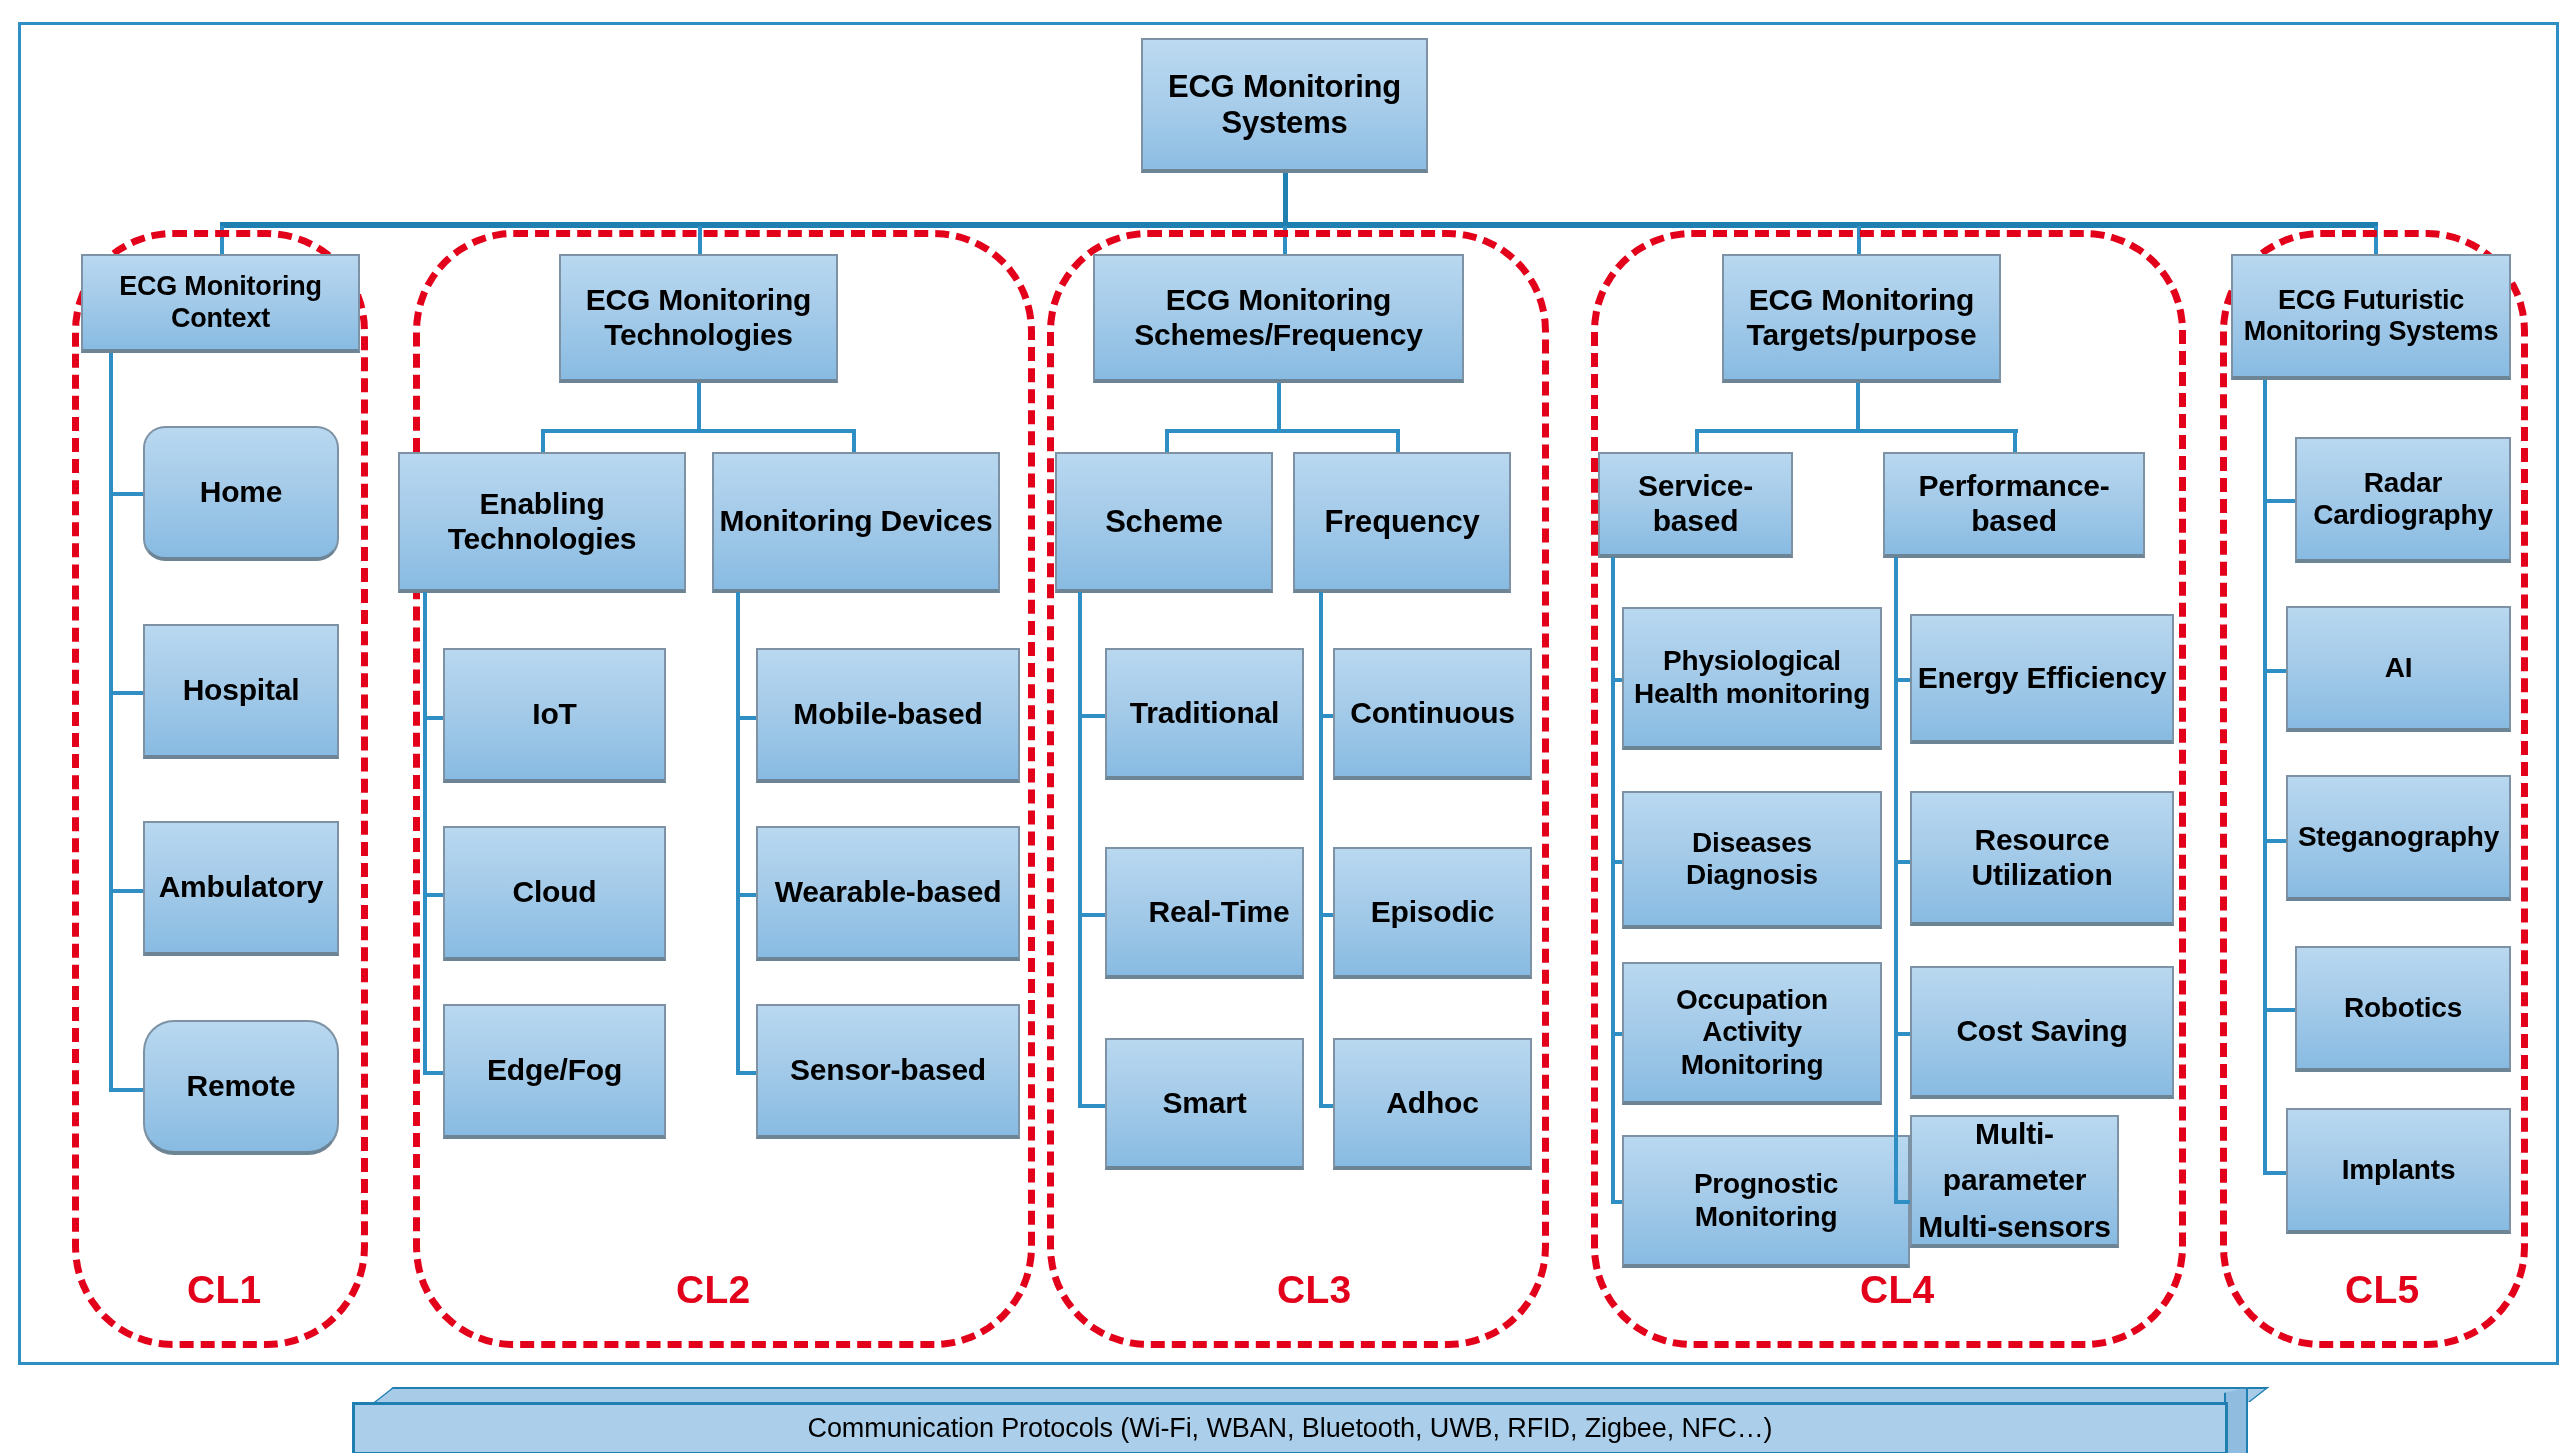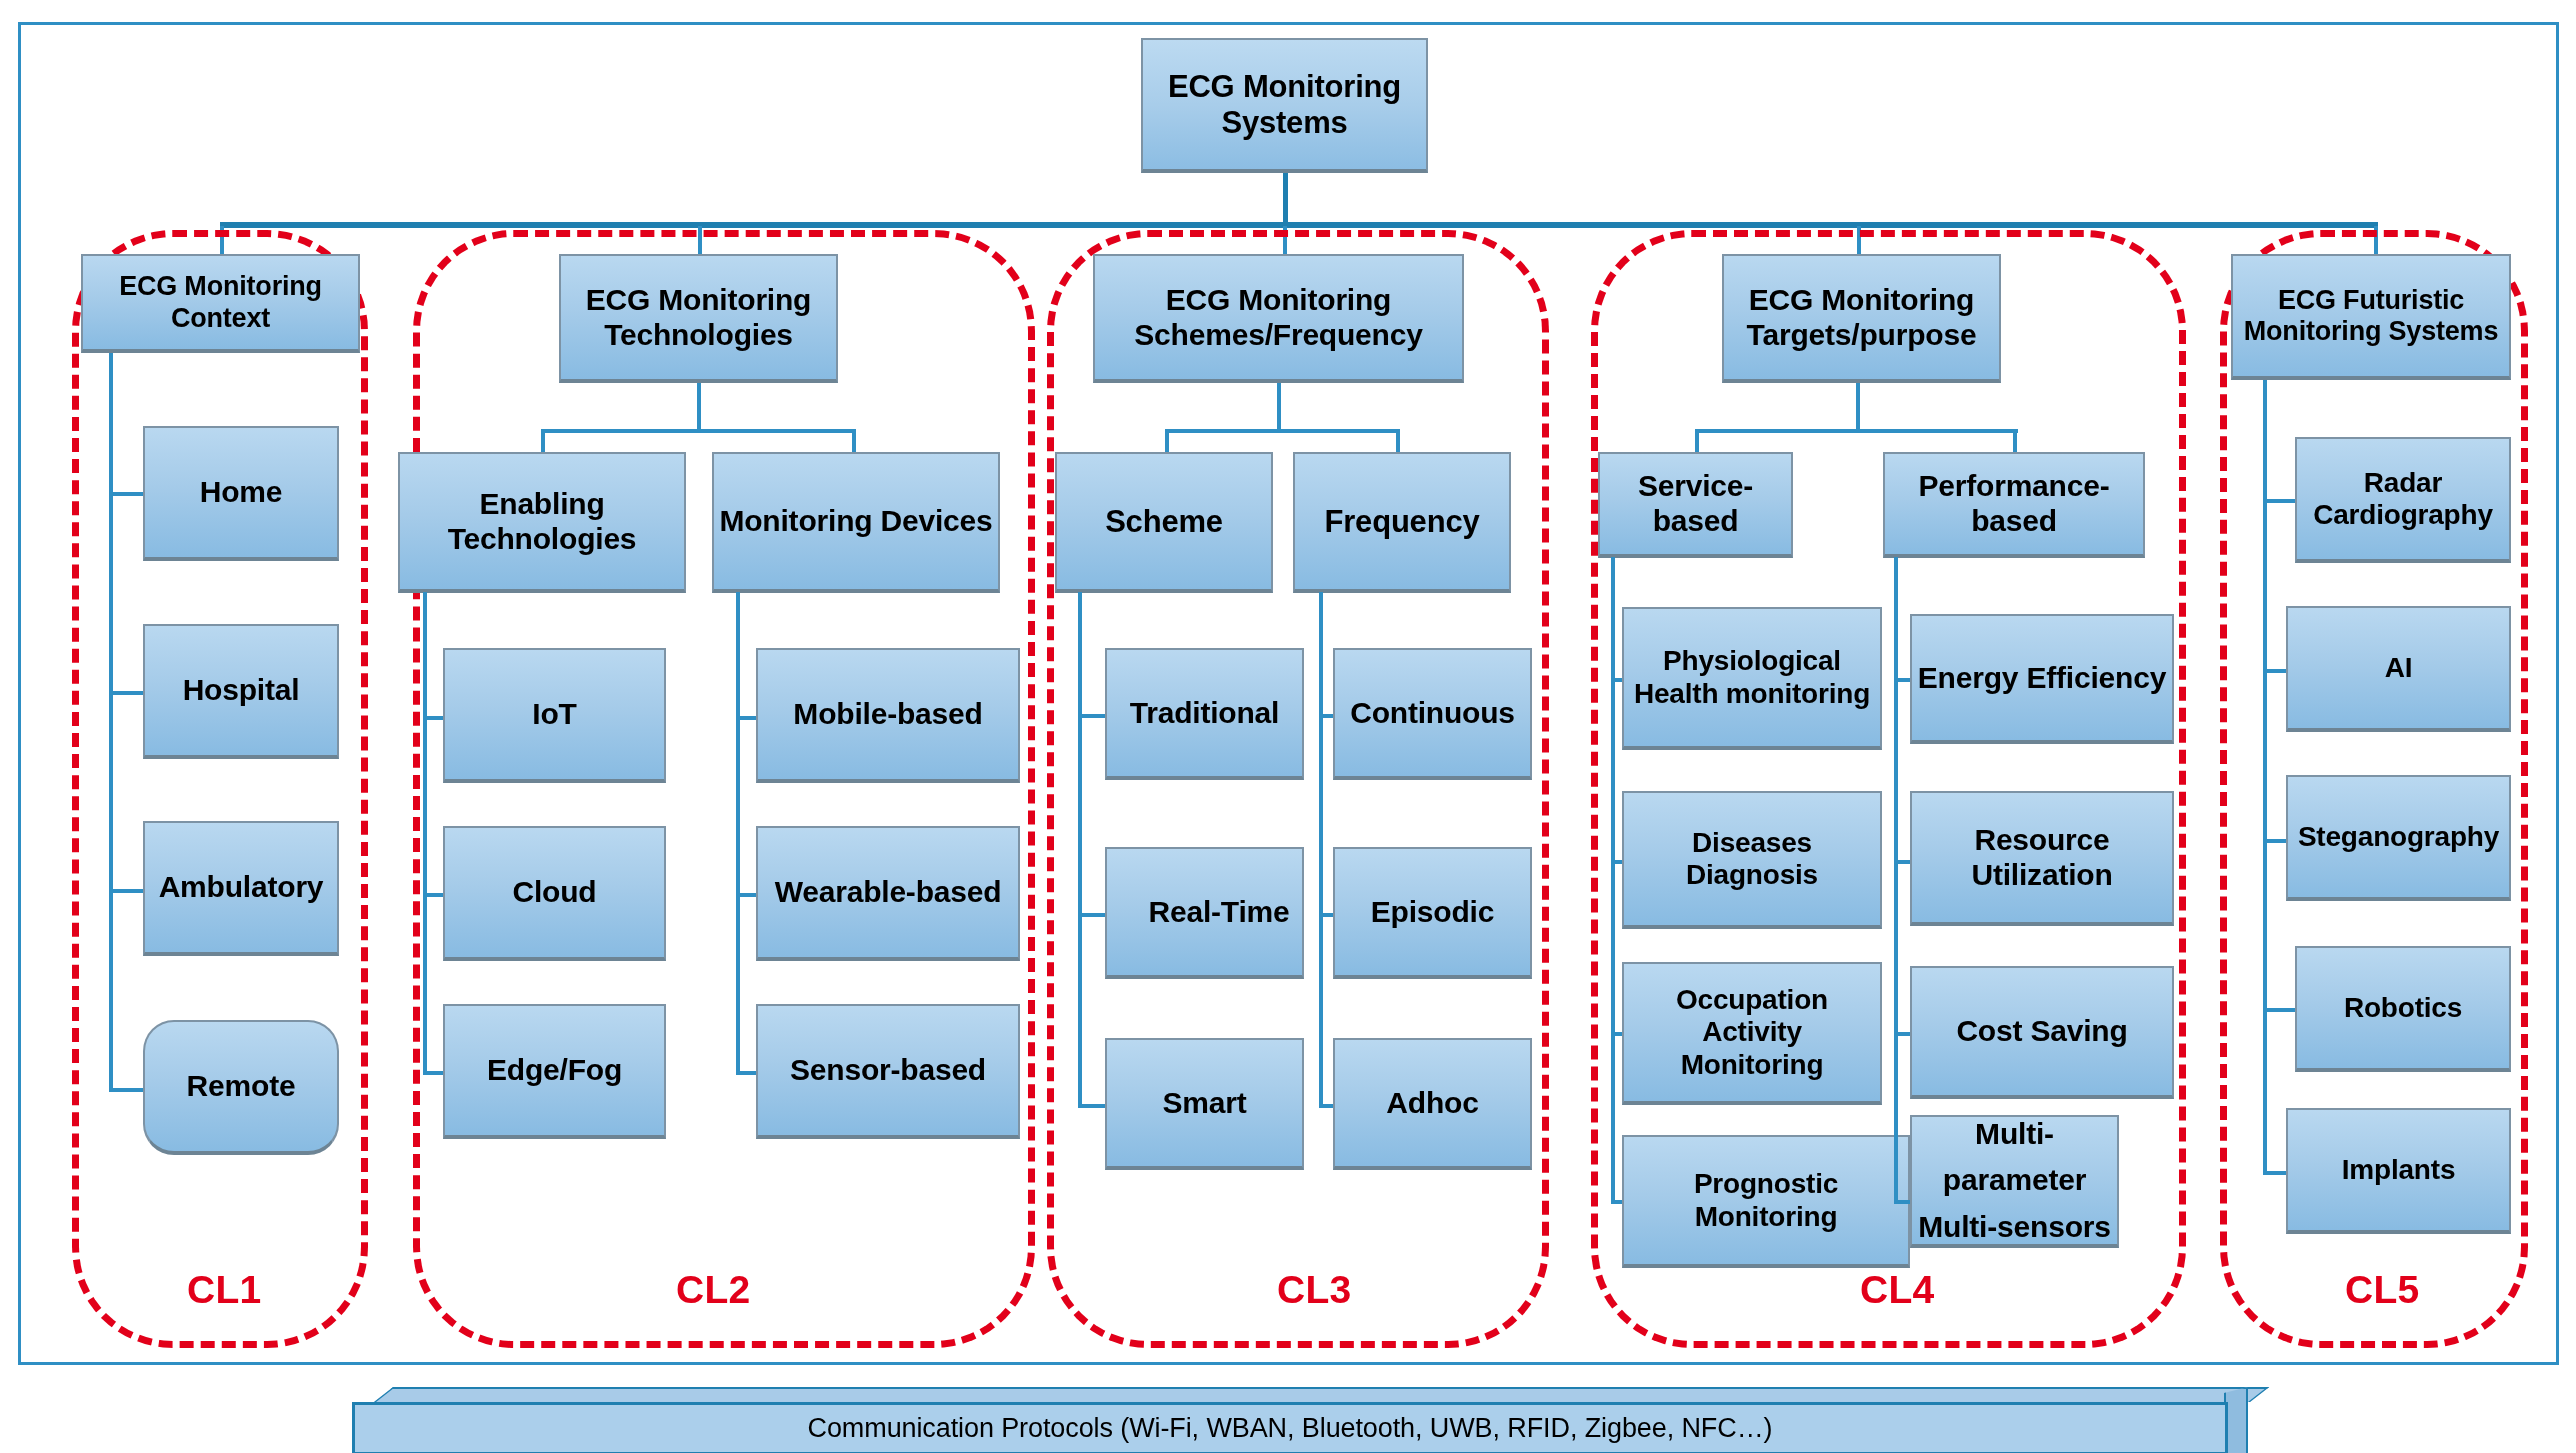--- a/index.html
+++ b/index.html
@@ -134,21 +134,21 @@
   <div class="capsule" style="left:72px;top:218px;width:296px;height:1118px;"></div>
   <div class="cl-label" style="left:187px;top:1256px;">CL1</div>
 
   <div class="box" style="left:81px;top:242px;width:279px;height:99px;font-size:27px;">
     <span>ECG Monitoring Context</span>
   </div>
 
   <div class="conn conn-thin conn-v" style="left:109px;top:341px;width:4px;height:739px;"></div>
 
   <div class="conn conn-thin conn-h" style="left:109px;top:480px;width:34px;height:4px;"></div>
-  <div class="box" style="left:143px;top:414px;width:196px;height:135px;font-size:30px;">
+  <div class="box" style="left:143px;top:414px;width:196px;height:135px;font-size:30px;border-radius:22px;">
     <span>Home</span>
   </div>
 
   <div class="conn conn-thin conn-h" style="left:109px;top:679px;width:34px;height:4px;"></div>
   <div class="box" style="left:143px;top:612px;width:196px;height:135px;font-size:30px;">
     <span>Hospital</span>
   </div>
 
   <div class="conn conn-thin conn-h" style="left:109px;top:877px;width:34px;height:4px;"></div>
   <div class="box" style="left:143px;top:809px;width:196px;height:135px;font-size:30px;">

